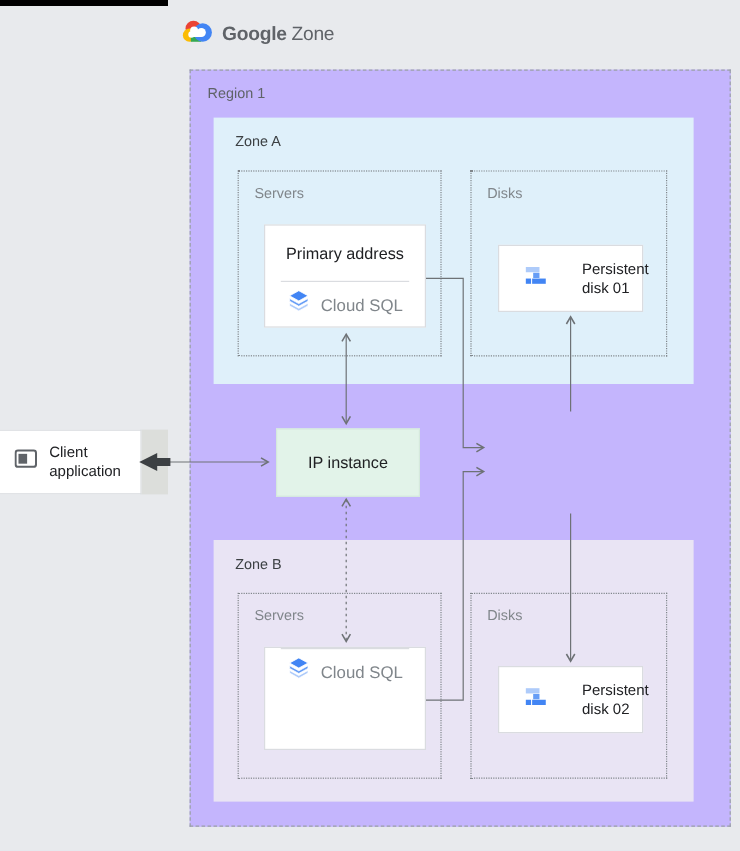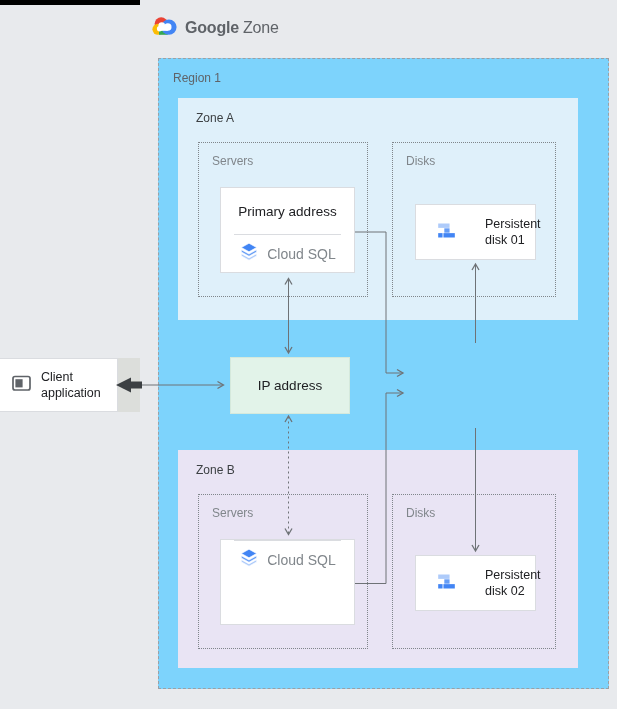--- a/index.html
+++ b/index.html
@@ -11,21 +11,21 @@
   
   #topbar{left:0;top:0;width:140px;height:5px;background:#000;}
 
   
   #logo{left:151px;top:15px;display:flex;align-items:center;gap:7px;}
   #logo .wordmark{font-size:16px;color:#5f6368;letter-spacing:-0.2px;}
   #logo .wordmark .g{font-weight:700;margin-right:4px;}
   #logo .wordmark .c{font-weight:400;}
 
   
-  #region{left:158px;top:58px;width:449px;height:629px;background:#7dd3fc;border:1px dashed #9aa0a6;}
+  #region{left:158px;top:58px;width:449px;height:629px;background:#c4b5fd;border:1px dashed #9aa0a6;}
   .region-label{position:absolute;left:14px;top:12px;font-size:12px;color:#5f6368;}
 
   
   .zone{position:absolute;left:19px;width:400px;height:222px;}
   #zoneA{top:39px;background:#dff0fa;}
   #zoneB{top:391px;background:#e9e4f4;height:218px;}
   .zone-label{position:absolute;left:18px;top:13px;font-size:12px;color:#3c4043;}
 
   
   .groupbox{position:absolute;top:44px;height:153px;border:1px dotted #80868b;}
@@ -158,21 +158,21 @@
               <rect x="2.5" y="15" width="5" height="5" fill="#4285f4"></rect>
             </svg>
           </span>
           <span class="disk-name"><span>Persistent</span><br><span>disk 02</span></span>
         </div>
       </div>
     </div>
   </div>
 
   <div id="ipbox" class="abs">
-    <span class="ip-label">IP address</span>
+    <span class="ip-label">IP instance</span>
   </div>
 
 
   <div id="client" class="card abs">
     <span>
       <svg width="20" height="17" viewBox="0 0 20 17">
         <rect x="1" y="1.5" width="17" height="13.5" rx="2" fill="none" stroke="#5f6368" stroke-width="1.7"></rect>
         <rect x="3.4" y="4.2" width="7.2" height="8.2" fill="#5f6368"></rect>
       </svg>
     </span>

